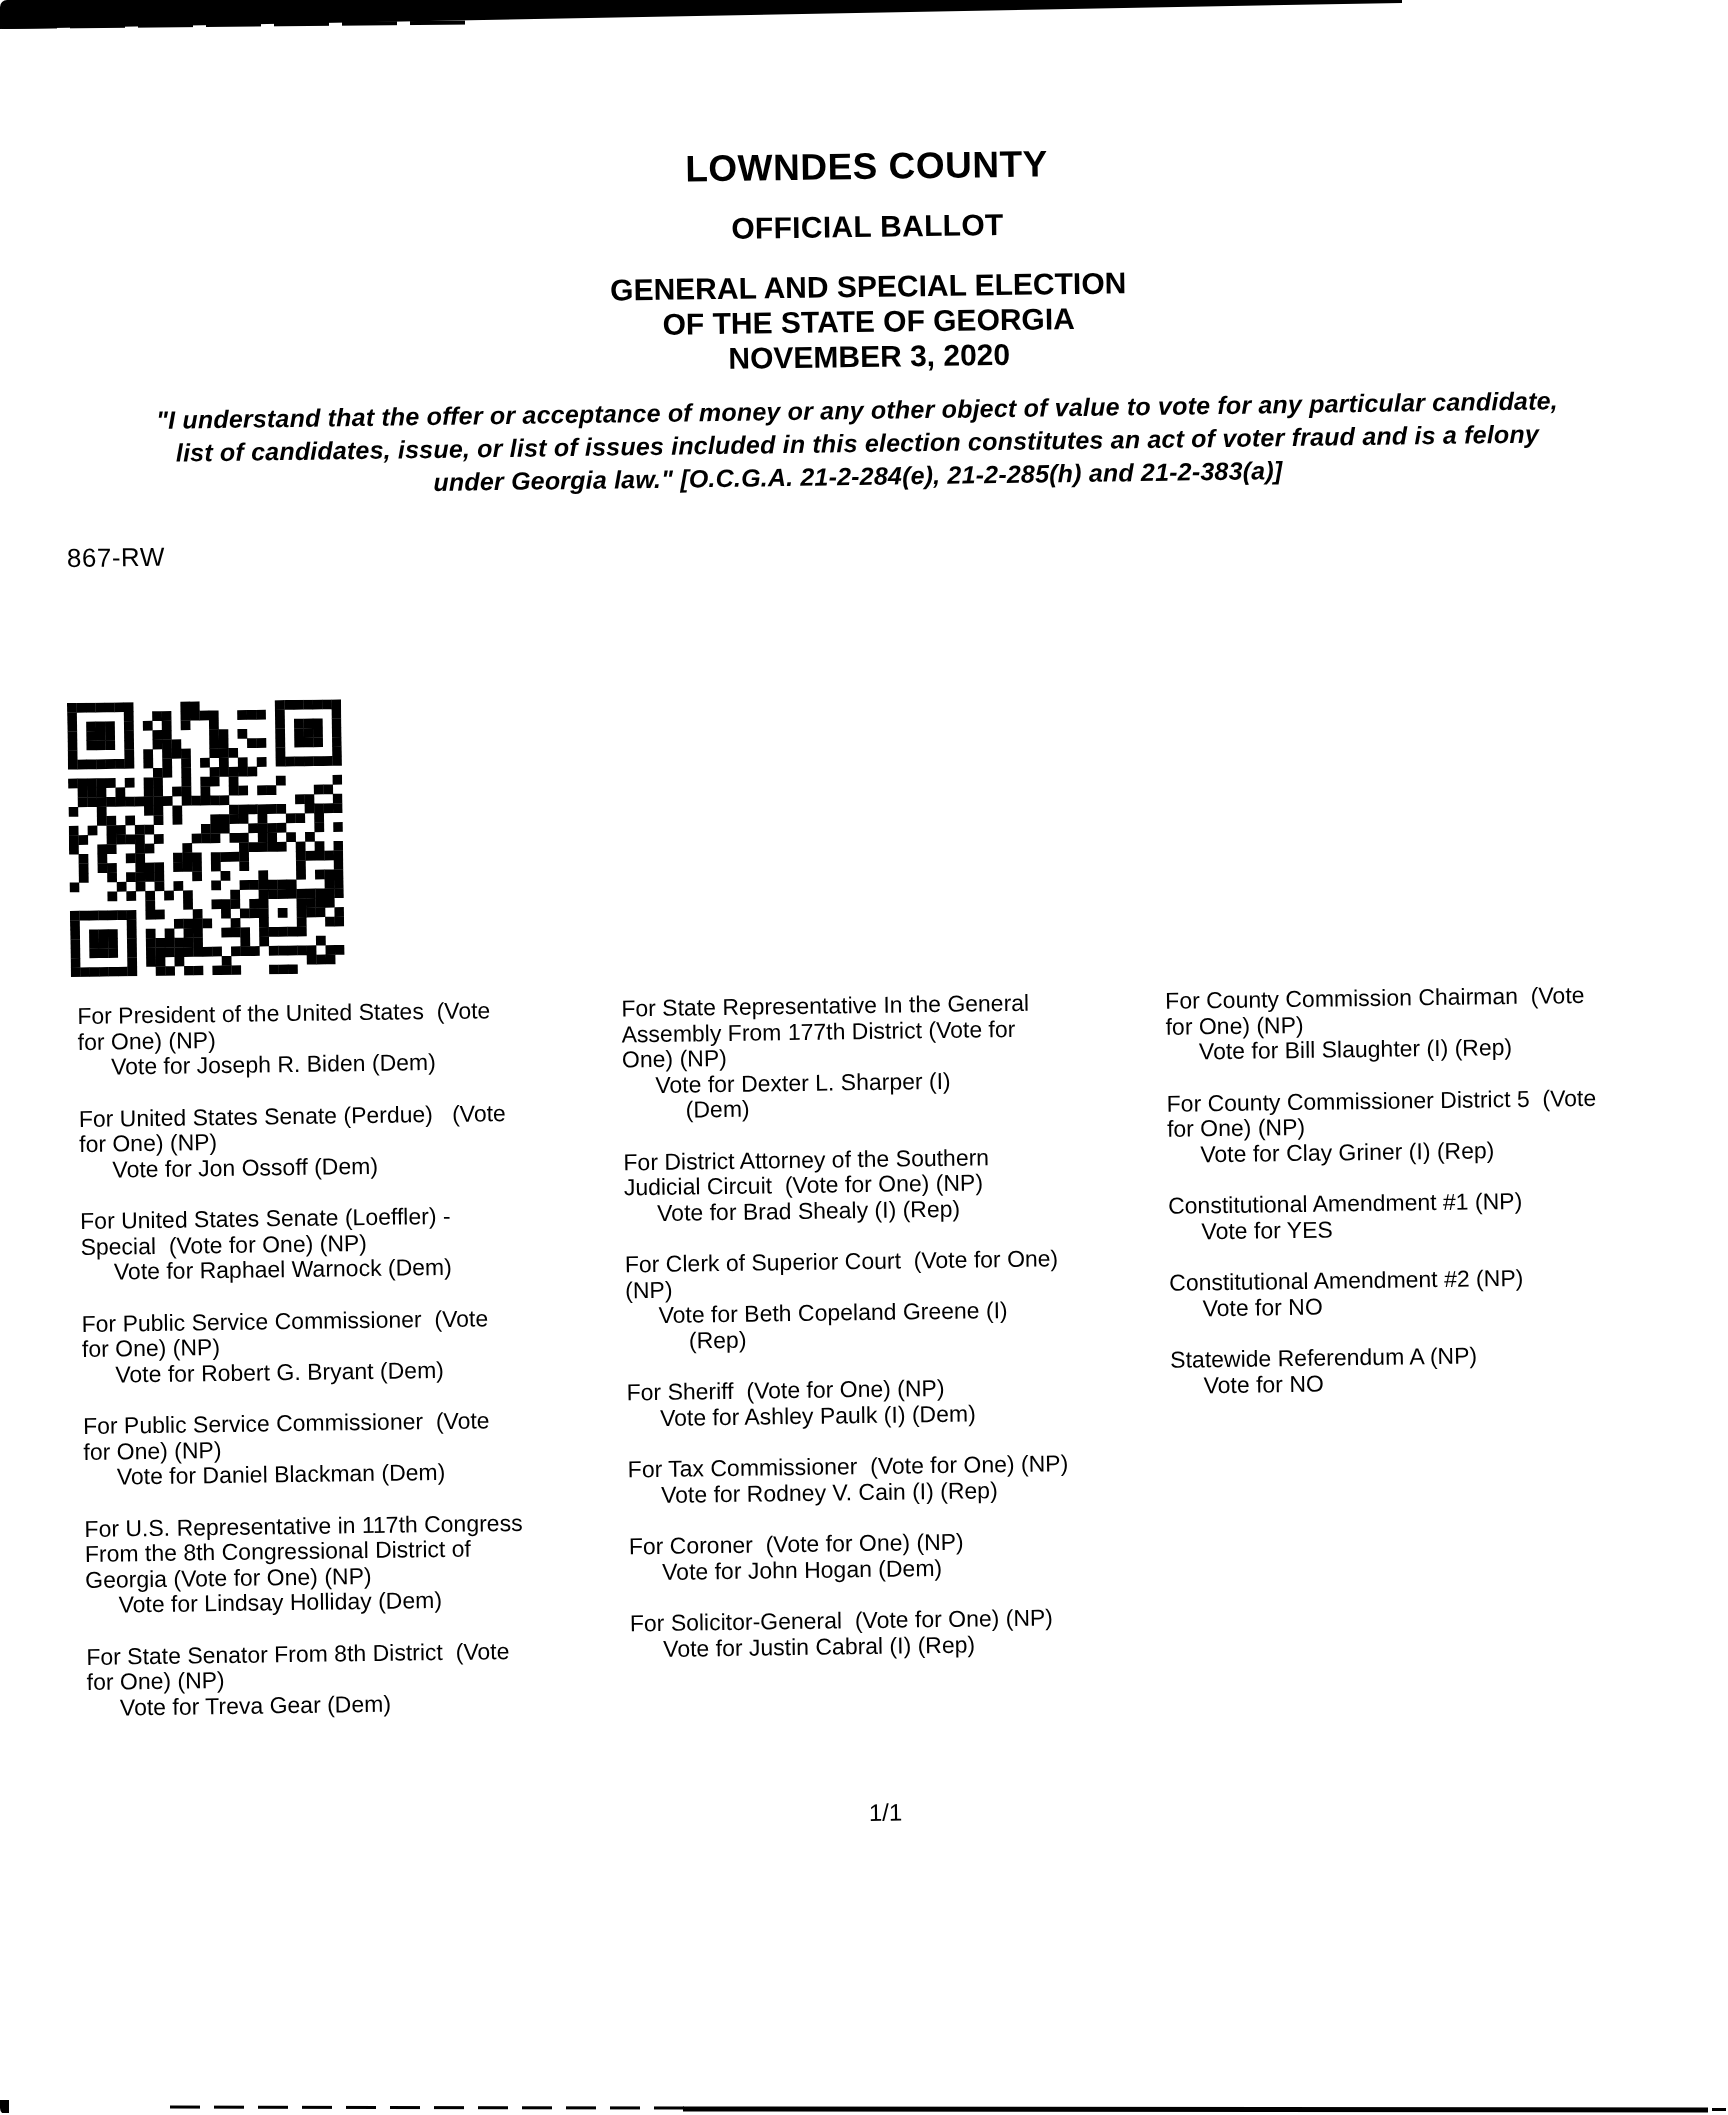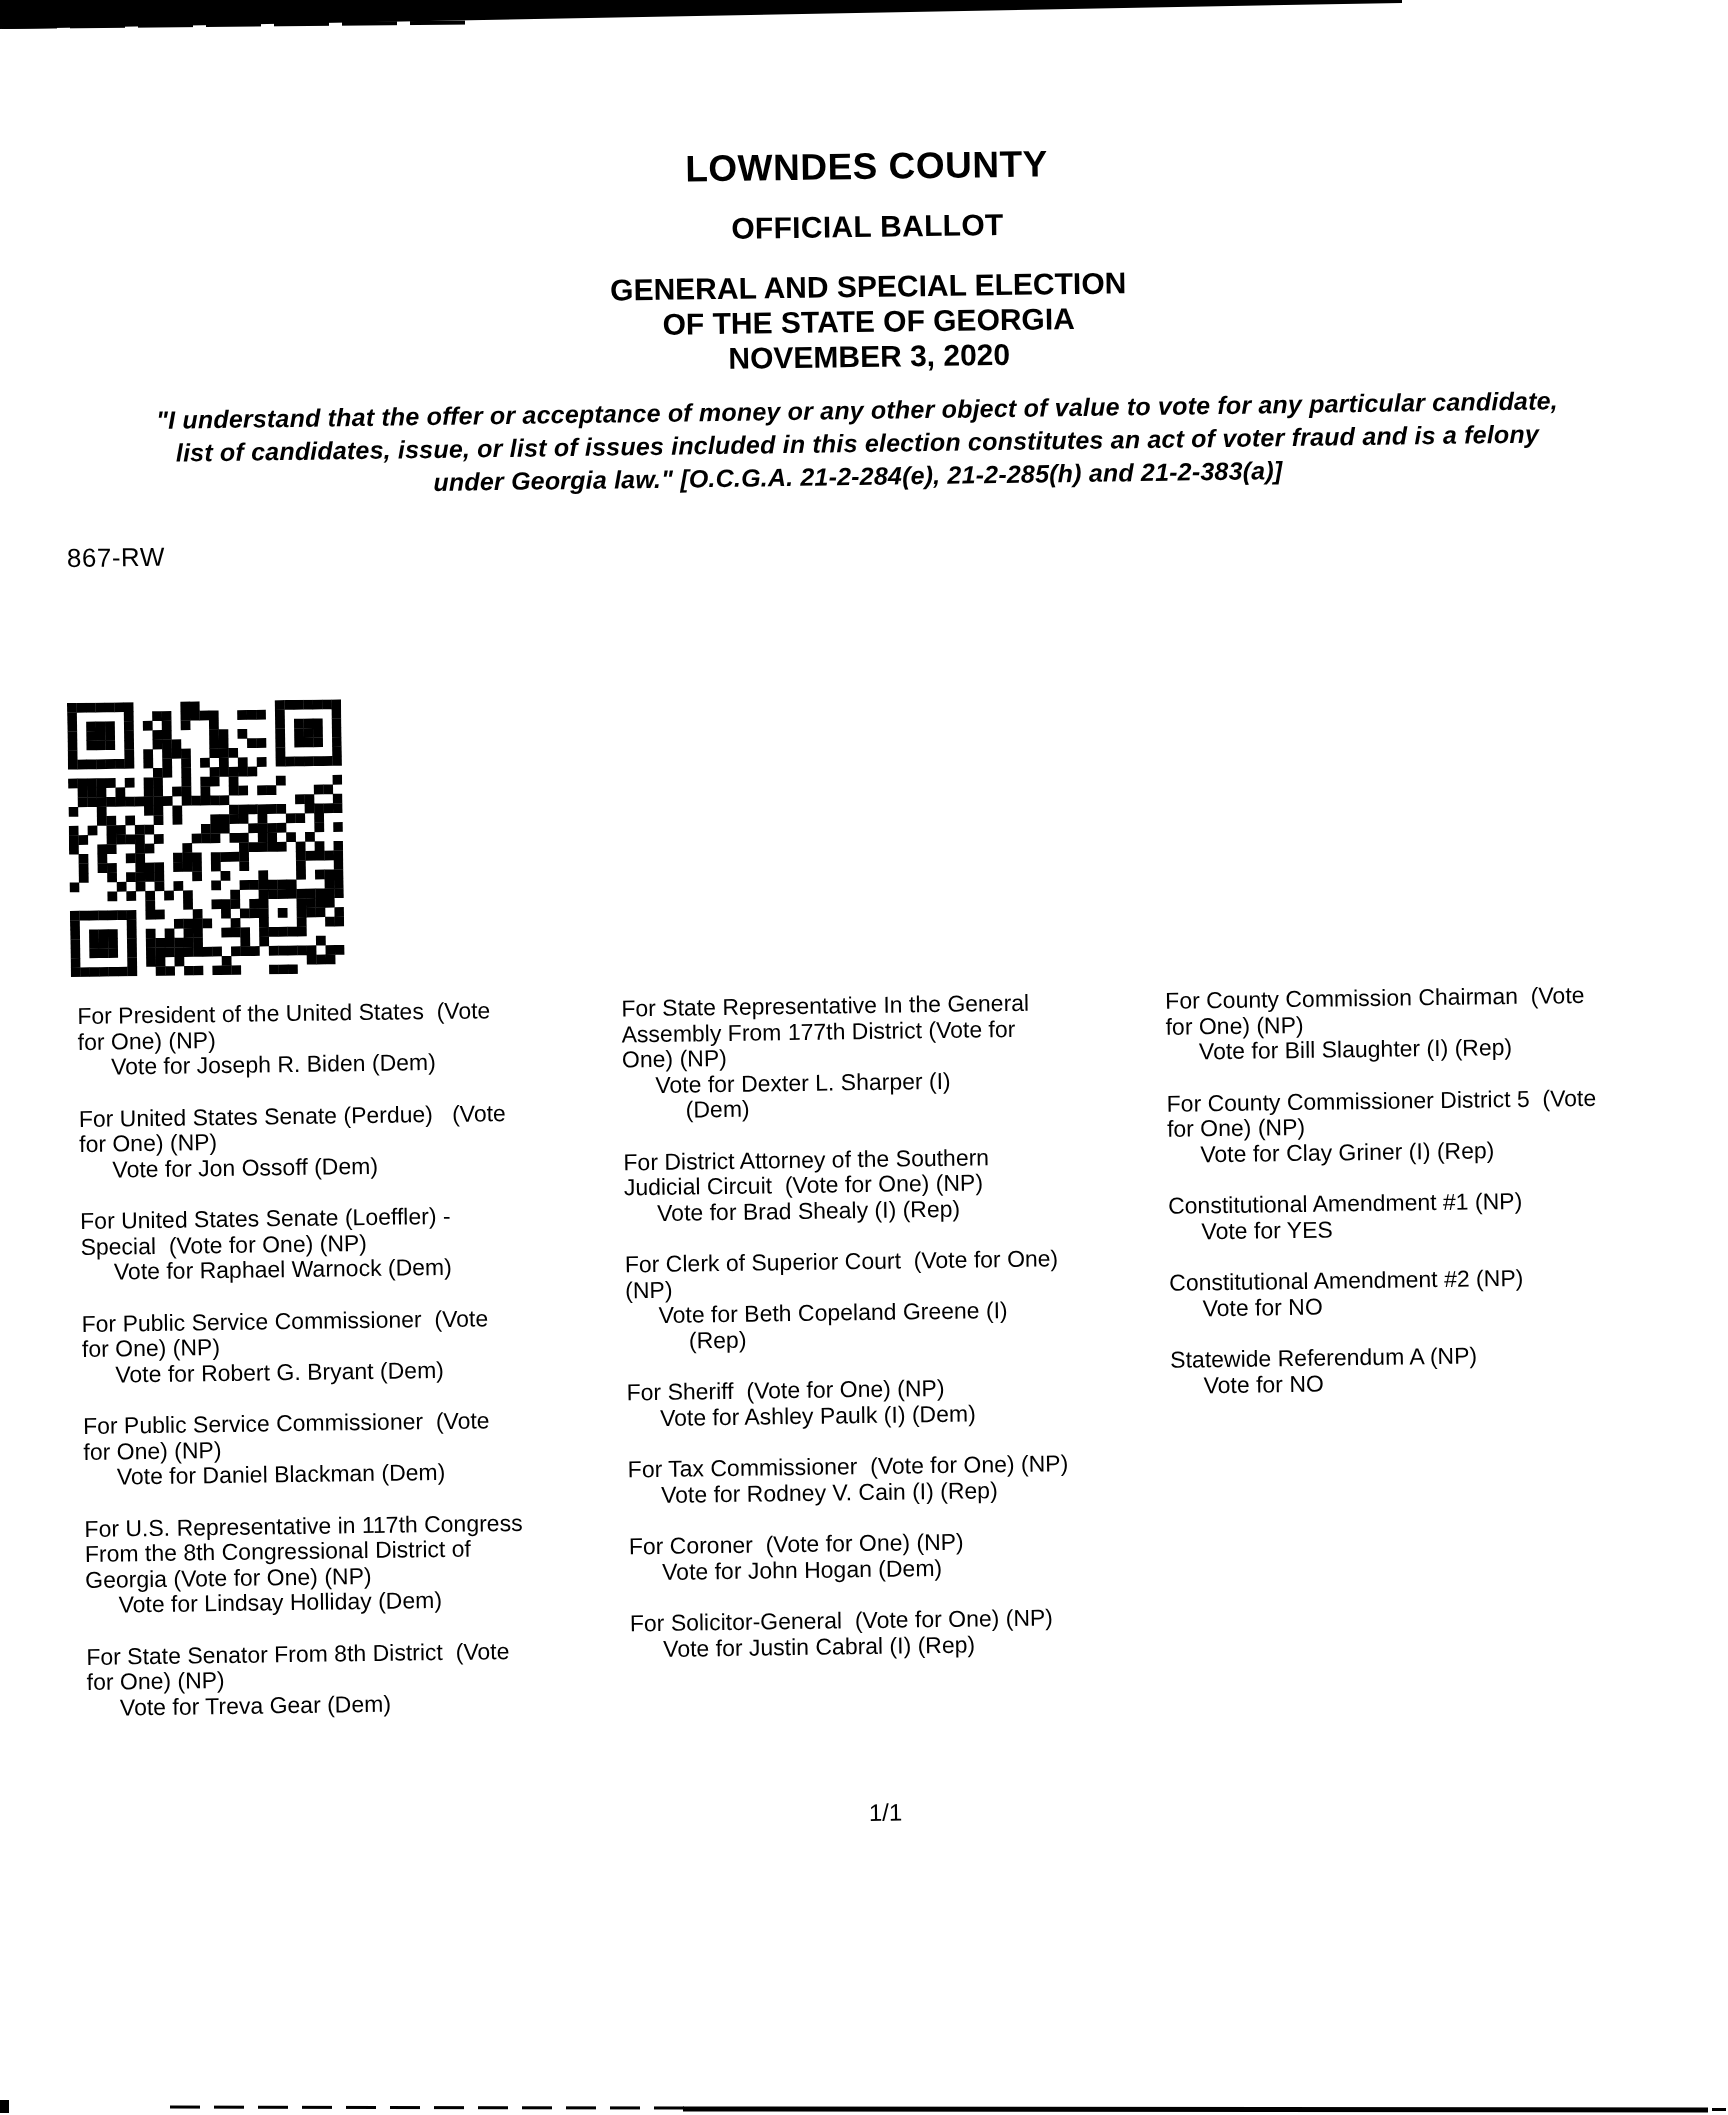--- a/index.html
+++ b/index.html
@@ -1,18 +1,18 @@
 <!DOCTYPE html>
 <html><head>
 <meta charset="utf-8">
 <style>
   html,body{margin:0;padding:0;background:#ffffff;}
   .sheet{
     position:relative;width:1728px;height:2115px;background:#ffffff;
-    overflow:hidden;font-family:"Liberation Sans","DejaVu Sans",sans-serif;color:#000;
+    overflow:hidden;font-family:"Liberation Sans","DejaVu Sans",sans-serif;color:#000;border-radius:7px;
   }
   
   .top-edge{position:absolute;top:0;left:0;width:1402px;height:29px;background:#000;
     clip-path:polygon(0 0,100% 0,100% 10%,0 100%);}
   .top-edge-dash{position:absolute;top:25px;left:2px;width:470px;height:4px;
     background:repeating-linear-gradient(90deg,#000 0 55px,transparent 55px 68px);
     transform:rotate(-0.55deg);transform-origin:left center;}
   .bottom-dash{position:absolute;bottom:6px;left:170px;width:515px;height:3px;
     background:repeating-linear-gradient(90deg,#000 0 30px,transparent 30px 44px);
     transform:rotate(0.1deg);}

